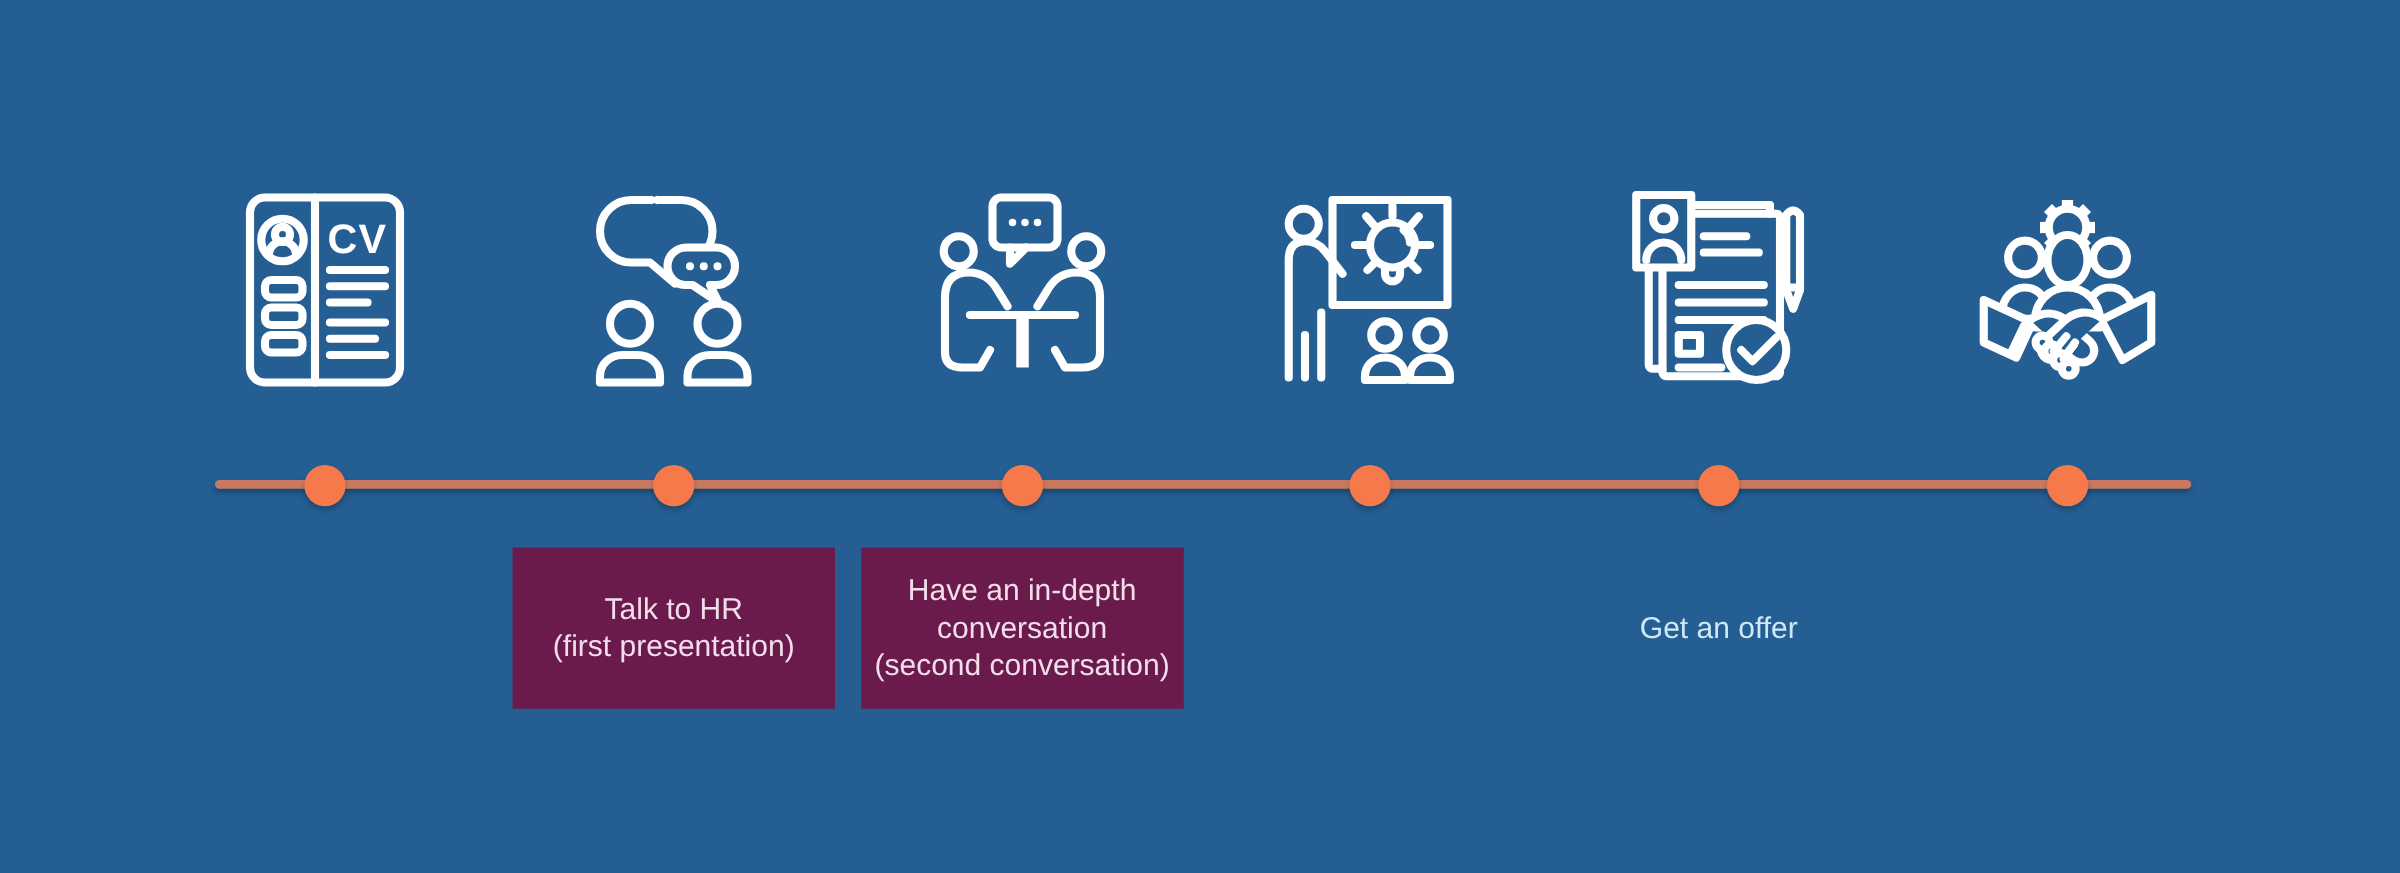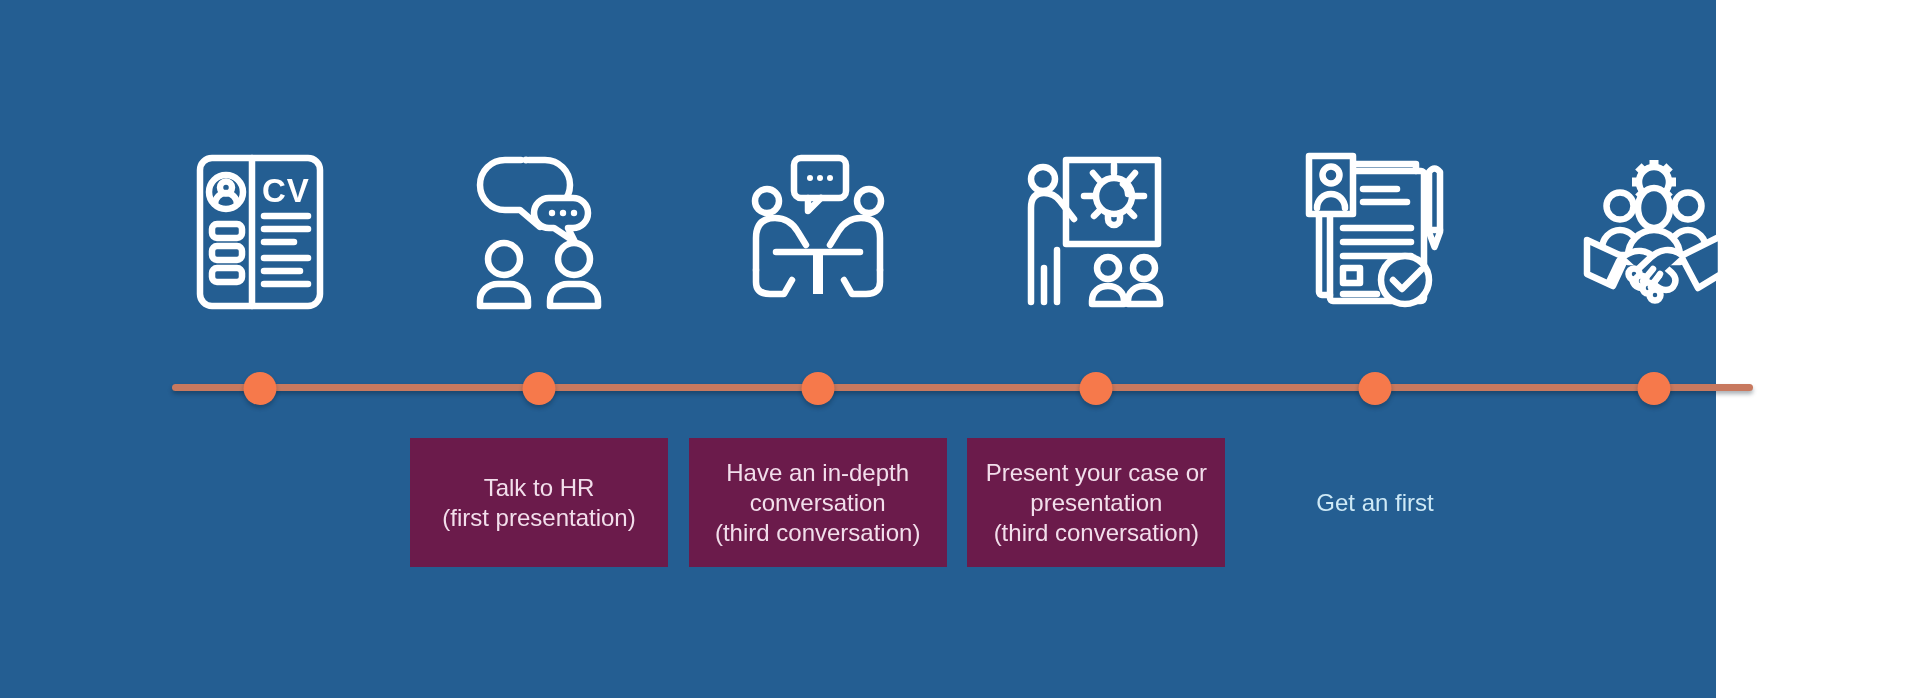--- a/index.html
+++ b/index.html
@@ -1,21 +1,21 @@
 <!DOCTYPE html>
 <html style="--background: #245E92; --timeline_line: #C8795F; --timeline_dot: #F6794B; --highlight_box: #6B1B4B; --box_text: #F2DEEB; --label_text: #CEE9F6; --icon_stroke: #FFFFFF;"><head>
 <meta charset="utf-8">
 <style>
   :root{
     --background:#245E92; --timeline_line:#C8795F; --timeline_dot:#F6794B;
     --highlight_box:#6B1B4B; --box_text:#F2DEEB; --label_text:#CEE9F6; --icon_stroke:#FFFFFF;
   }
   html,body{margin:0;padding:0;}
   body{width:1920px;height:698px;overflow:hidden;font-family:"Liberation Sans",sans-serif;}
-  .canvas{position:relative;width:1716px;height:698px;background:var(--background);}
+  .canvas{position:relative;width:1920px;height:698px;background:var(--background);}
   .tl-line{position:absolute;left:172px;top:384px;width:1581px;height:7px;
     background:var(--timeline_line);border-radius:4px;box-shadow:0 3px 4px rgba(10,25,40,.35);}
   .steps{position:absolute;left:121px;top:0;width:1672px;height:698px;display:flex;}
   .step{flex:1 1 0;position:relative;}
   .icon{position:absolute;top:152px;left:50%;transform:translateX(-50%);width:140px;height:160px;}
   .icon svg{display:block;width:140px;height:160px;overflow:visible;}
   .icon svg .st{fill:none;stroke:var(--icon_stroke);stroke-width:6.5;stroke-linecap:round;stroke-linejoin:round;}
   .icon svg .fillw{fill:var(--icon_stroke);stroke:none;}
   .icon svg .bgfill{fill:var(--background);stroke:var(--icon_stroke);stroke-width:6.5;stroke-linecap:round;stroke-linejoin:round;}
   .icon svg .teeth{fill:none;stroke:var(--icon_stroke);stroke-width:9;stroke-linecap:butt;}
@@ -98,21 +98,21 @@
           <path class="st" d="M132 118 V86 q0 -20 -19 -20 q-15 0 -23 14 l-8 13"></path>
           <path class="st" d="M132 118 v12 q0 12 -14 12 h-14 l-8 -14"></path>
           <line class="st" x1="28" y1="100" x2="112" y2="100"></line>
           <path class="thick" d="M70 103 V142"></path>
         </svg>
       </div>
       <div class="dot"></div>
       <div class="label-band">
         <div class="label boxed">Have an in-depth
 conversation
-(third conversation)</div>
+(second conversation)</div>
       </div>
     </div>
 
     <div class="step">
       <div class="icon">
         <svg viewBox="0 0 140 160">
           <rect class="st" x="40" y="8" width="92" height="84"></rect>
           <circle class="st" cx="88" cy="44" r="18"></circle>
           <path class="st" d="M97 32 a13 13 0 0 1 5 10"></path>
           <path class="st" d="M82 61 v6 a6 6 0 0 0 12 0 v-6"></path>
@@ -127,25 +127,20 @@
           <path class="st" d="M5 150 V56 q0 -15 13 -15 q10 0 16 8 l14 18"></path>
           <line class="st" x1="18" y1="150" x2="18" y2="116"></line>
           <line class="st" x1="31" y1="150" x2="31" y2="98"></line>
           <circle class="st" cx="82" cy="116" r="11"></circle>
           <path class="st" d="M66 152 v-3 c0 -9 7 -15 16 -15 c9 0 16 6 16 15 v3 z"></path>
           <circle class="st" cx="118" cy="116" r="11"></circle>
           <path class="st" d="M102 152 v-3 c0 -9 7 -15 16 -15 c9 0 16 6 16 15 v3 z"></path>
         </svg>
       </div>
       <div class="dot"></div>
-      <div class="label-band">
-        <div class="label boxed">Present your case or
-presentation
-(third conversation)</div>
-      </div>
     </div>
 
     <div class="step">
       <div class="icon">
         <svg viewBox="0 0 140 160">
           <path class="st" d="M14 64 V15 a3 3 0 0 1 3 -3 h94 v7"></path>
           <path class="st" d="M14 64 v76 a3 3 0 0 0 3 3 h8"></path>
           <rect class="st" x="25" y="19" width="94" height="130" rx="3"></rect>
           <line class="st" x1="58" y1="37" x2="92" y2="37"></line>
           <line class="st" x1="58" y1="50" x2="102" y2="50"></line>
@@ -158,21 +153,21 @@
           <circle class="st" cx="26" cy="23" r="8.5"></circle>
           <path class="st" d="M12 56 a14 14 0 0 1 28 0"></path>
           <path class="st" d="M124 20 q5.5 -7 11 0 v60 l-5.5 15 -5.5 -15 z"></path>
           <line class="st" x1="124" y1="78" x2="135" y2="78"></line>
           <circle class="bgfill" cx="100" cy="128" r="24"></circle>
           <path class="st" d="M88 128 l9 9 19 -19"></path>
         </svg>
       </div>
       <div class="dot"></div>
       <div class="label-band">
-        <div class="label">Get an first</div>
+        <div class="label">Get an offer</div>
       </div>
     </div>
 
     <div class="step">
       <div class="icon">
         <svg viewBox="0 0 140 160">
           <circle class="st" cx="70" cy="30" r="15"></circle>
           <line class="teeth" x1="85" y1="30" x2="92" y2="30"></line>
           <line class="teeth" x1="80.6" y1="19.4" x2="85.6" y2="14.4"></line>
           <line class="teeth" x1="70" y1="15" x2="70" y2="8"></line>

